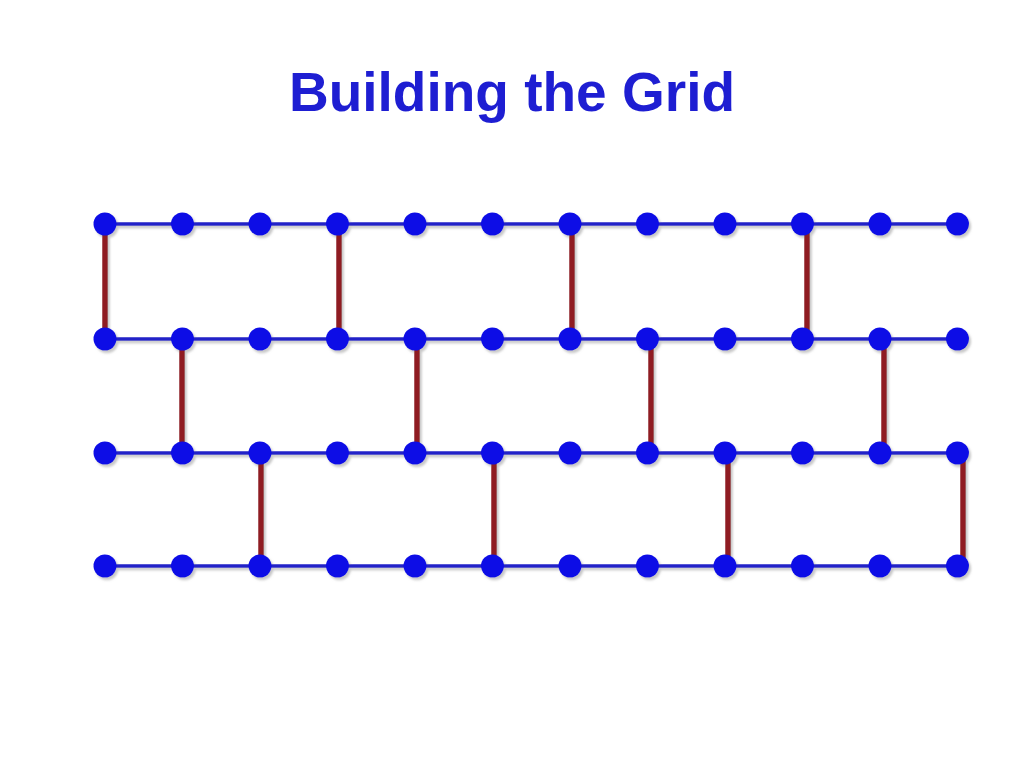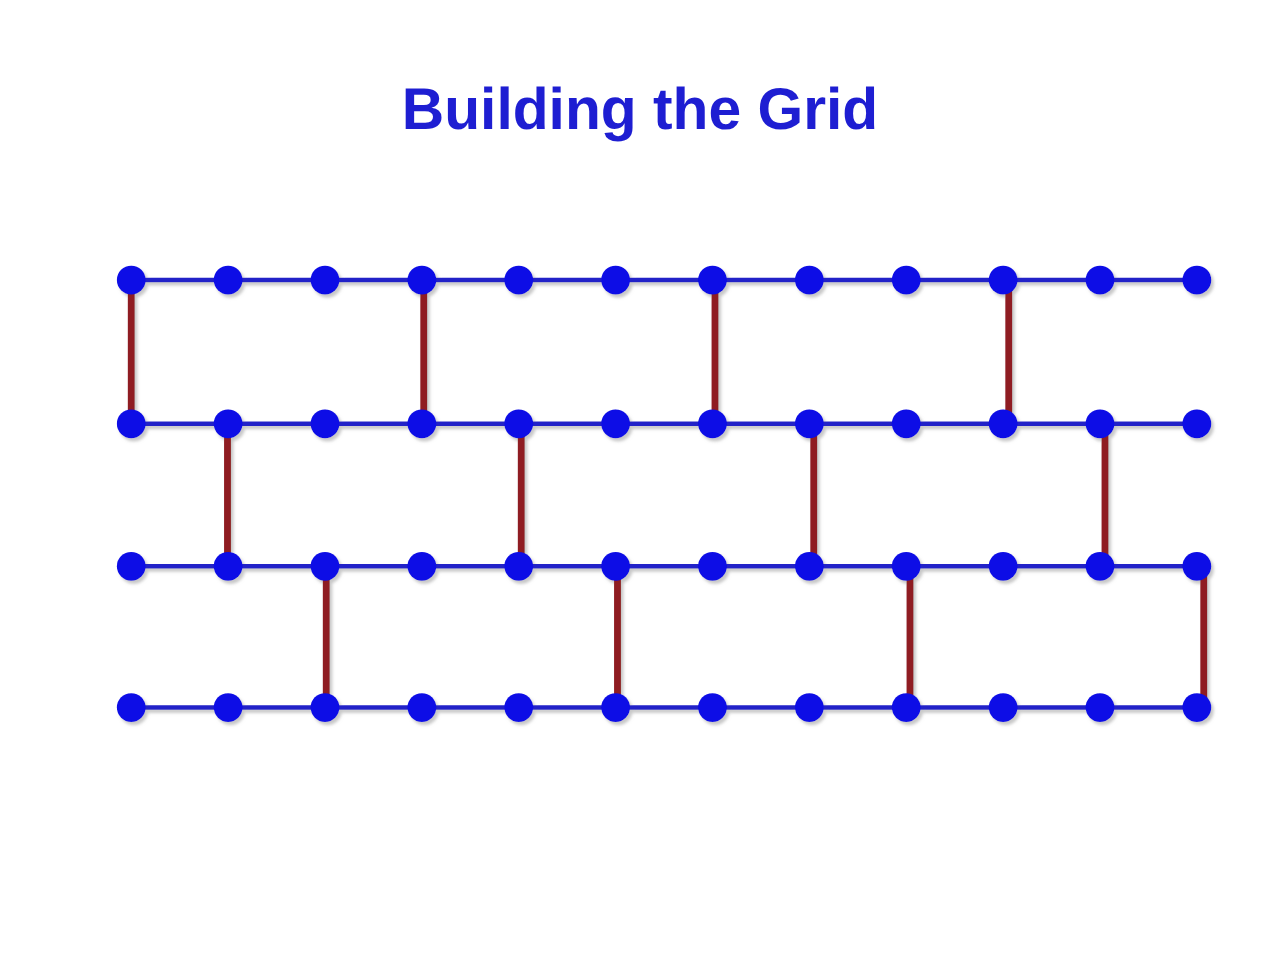--- a/index.html
+++ b/index.html
@@ -15,21 +15,21 @@
     overflow: hidden;
     font-family: "Liberation Sans", sans-serif;
   }
   .slide-title {
     position: absolute;
     top: 58px;
     left: 0;
     width: 1024px;
     margin: 0;
     text-align: center;
-    font-size: 47px;
+    font-size: 55px;
     font-weight: 600;
     letter-spacing: 0px;
     line-height: 1.25;
   }
   .grid-svg {
     position: absolute;
     top: 0;
     left: 0;
   }
 </style>

